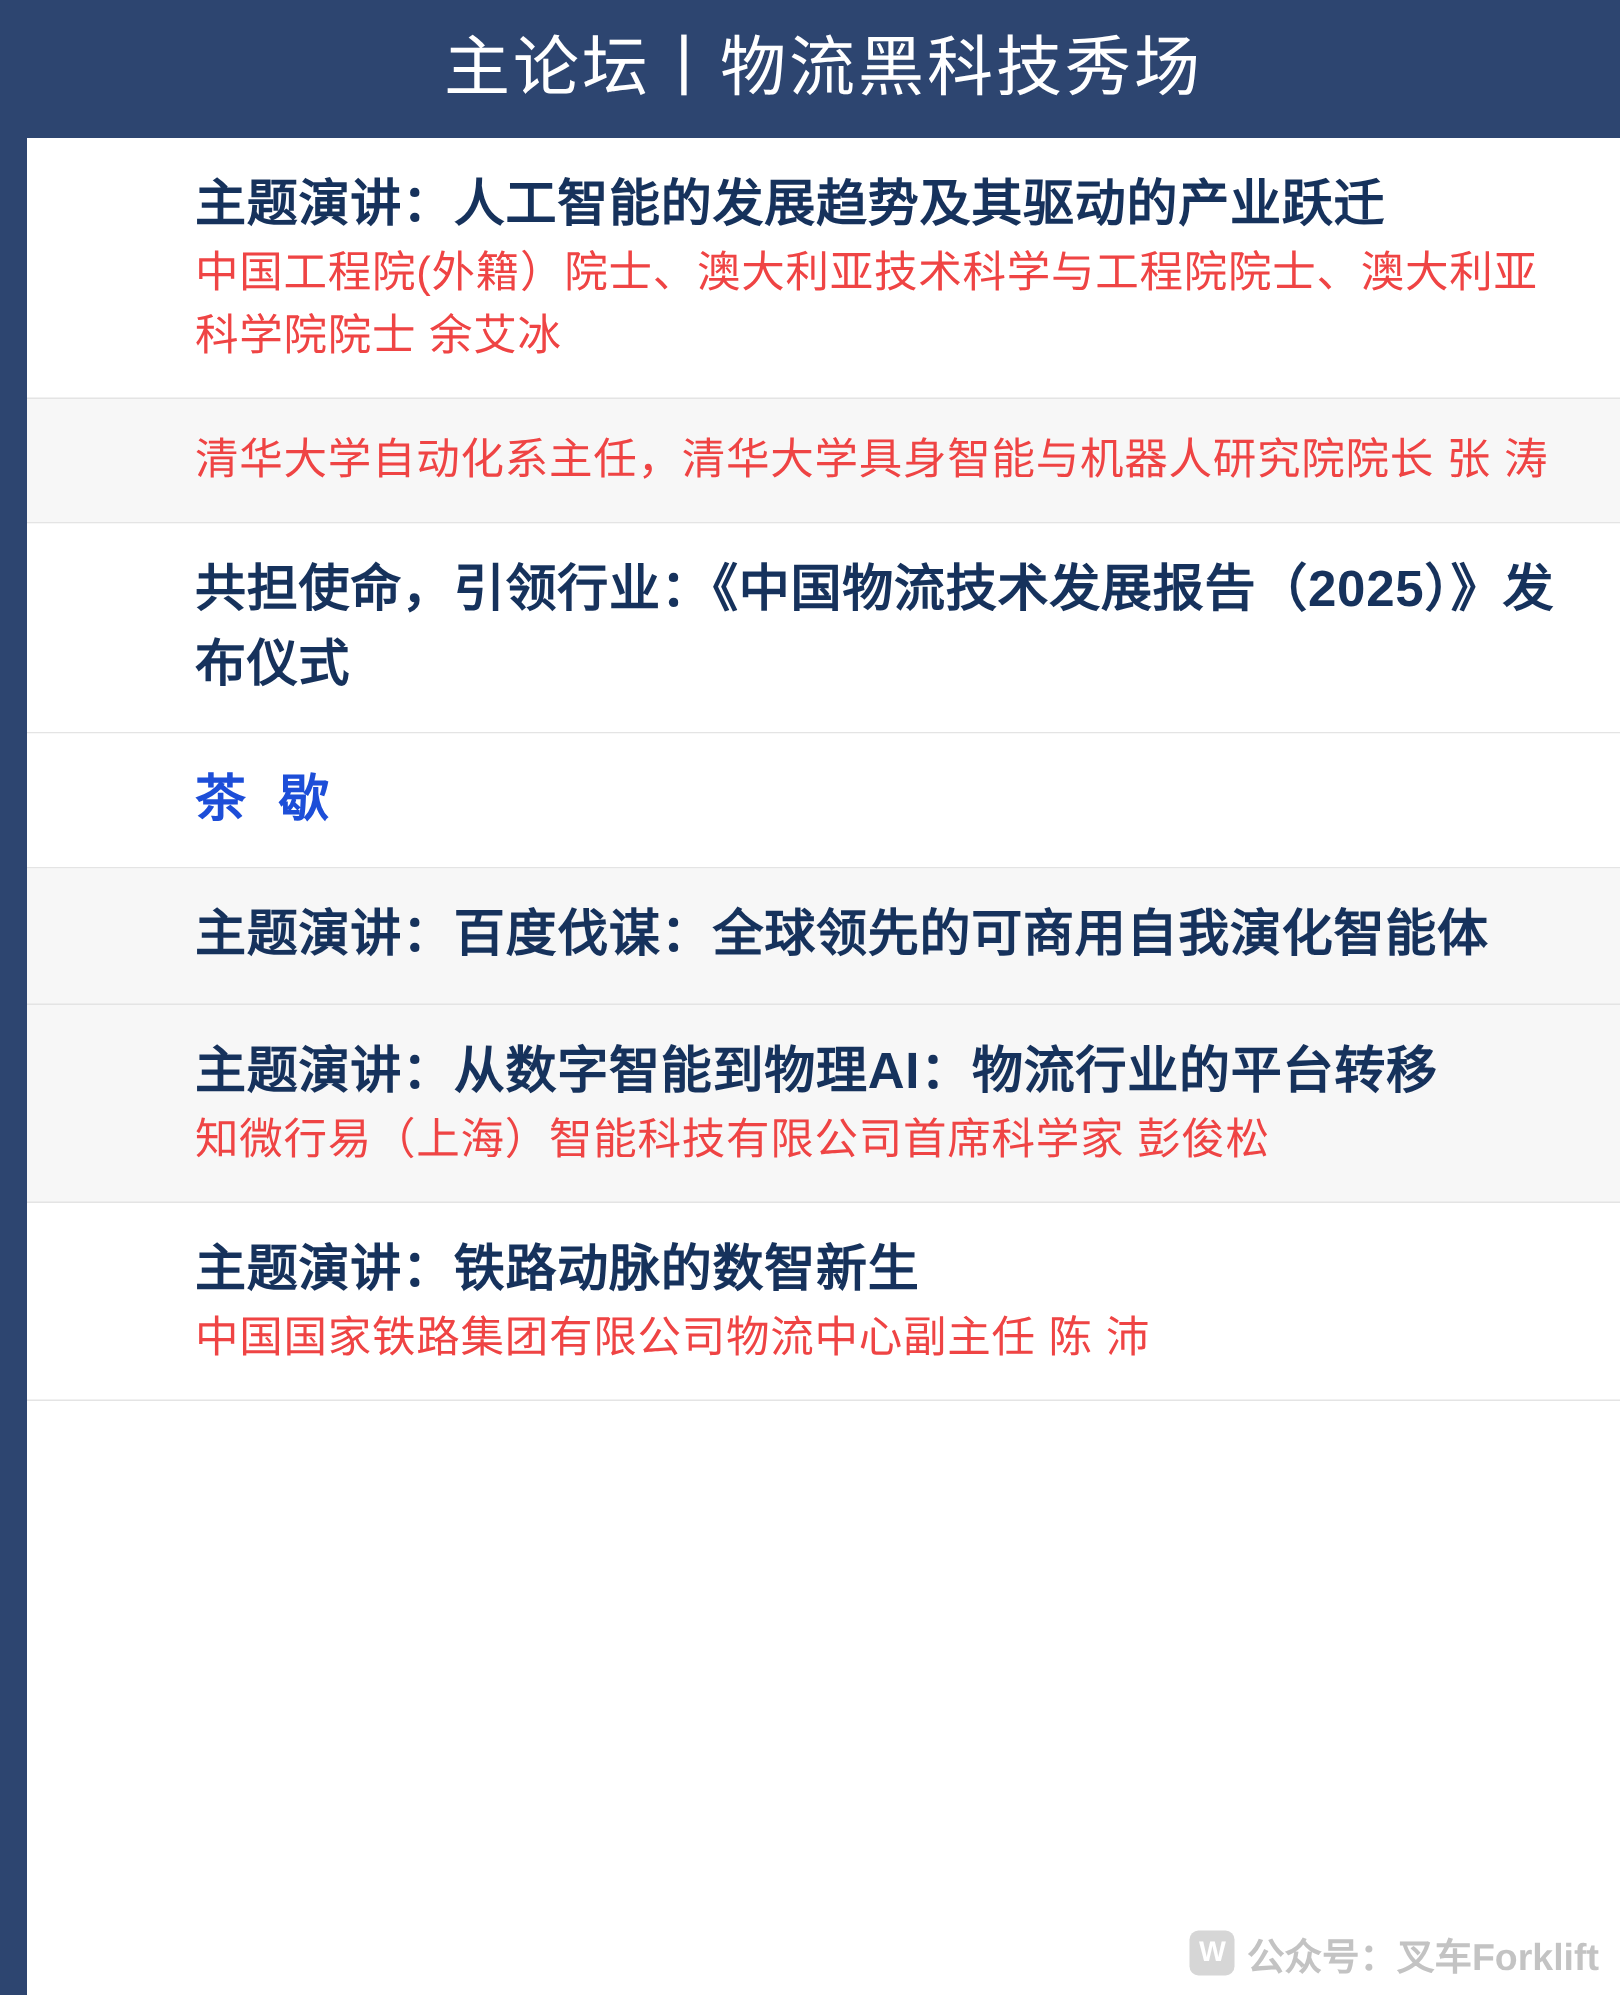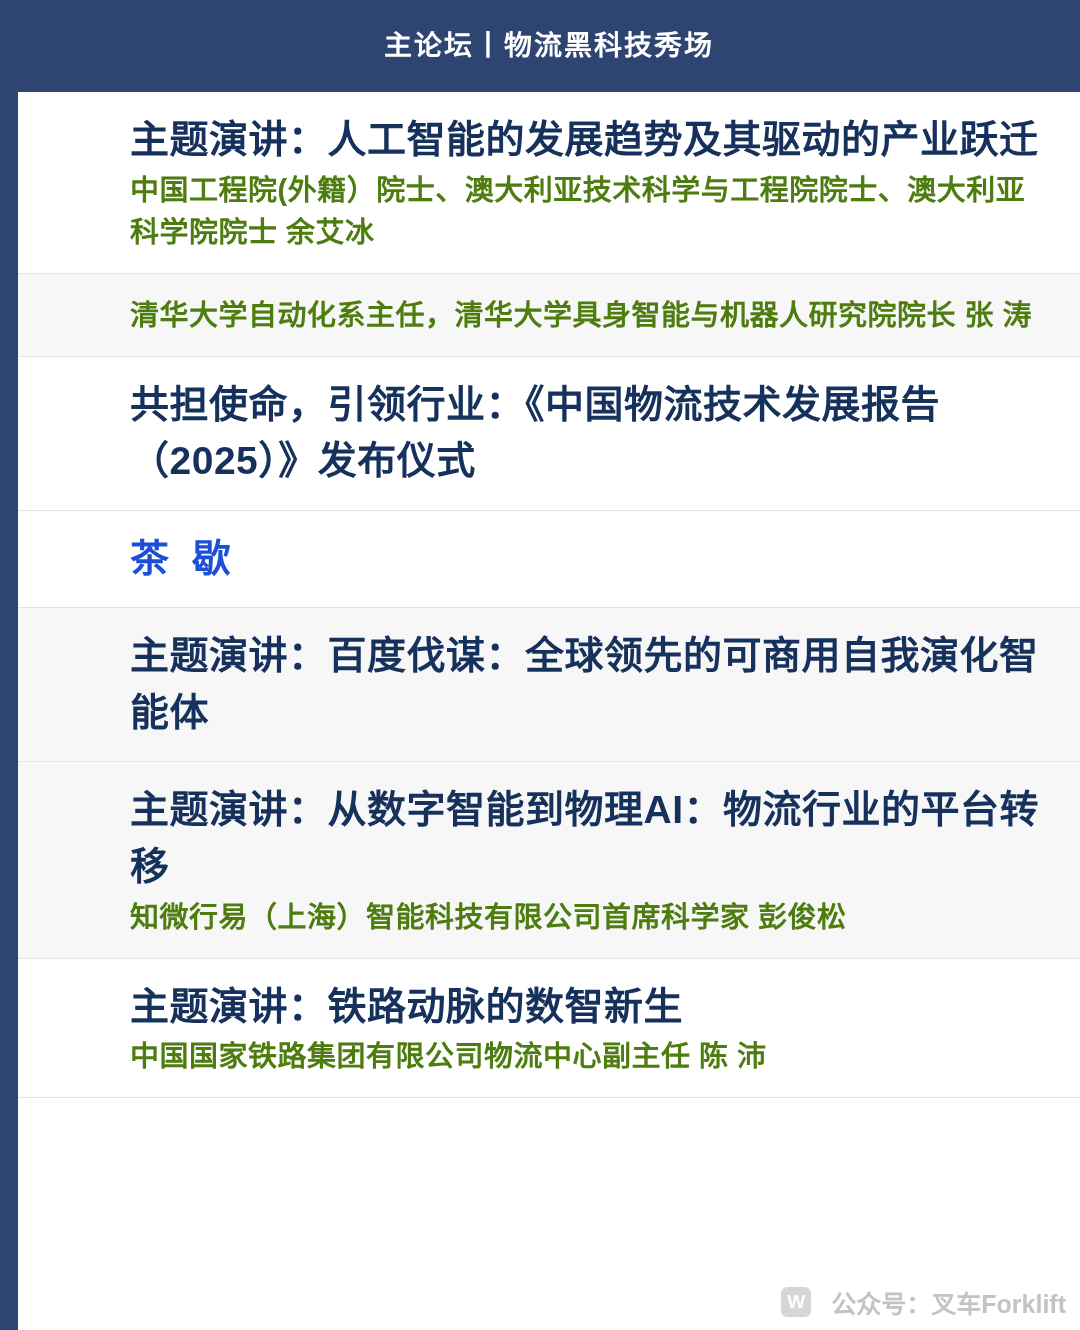--- a/index.html
+++ b/index.html
@@ -37,22 +37,22 @@
     width: 1062px;
     height: 92px;
     background: #2d4570;
     display: flex;
     align-items: center;
     justify-content: center;
     box-sizing: border-box;
   }
   .header-title {
     color: #ffffff;
-    font-size: 28px;
-    font-weight: bold;
+    font-size: 44px;
+    font-weight: normal;
     letter-spacing: 2px;
     line-height: 1;
     white-space: nowrap;
   }
   
   .content {
     position: absolute;
     left: 18px;
     top: 92px;
     width: 1062px;
@@ -68,29 +68,29 @@
     border-bottom: 1px solid #e4e4e4;
   }
   .session.alt {
     background: #f7f7f7;
   }
   .session.plain {
     background: #ffffff;
   }
   .session-title {
     color: #16325c;
-    font-size: 39px;
+    font-size: 34px;
     font-weight: bold;
     line-height: 1.45;
     letter-spacing: 0.5px;
   }
   .session-speaker {
-    color: #4d7c0f;
+    color: #ef4444;
     font-size: 29px;
-    font-weight: bold;
+    font-weight: normal;
     line-height: 1.45;
     letter-spacing: 0.5px;
   }
   .session.break .session-title {
     color: #1d4ed8;
     font-weight: bold;
     letter-spacing: 6px;
   }
   
   .watermark {
@@ -113,21 +113,20 @@
     background: #cfcfcf;
     display: inline-flex;
     align-items: center;
     justify-content: center;
     color: #ffffff;
     font-size: 19px;
     font-weight: bold;
   }
   .wm-text {
     white-space: nowrap;
-    margin-left: 12px;
   }
 </style>
 </head>
 <body>
 
 <div class="page">
 
   <div class="left-spine"></div>
 
   <div class="header">

